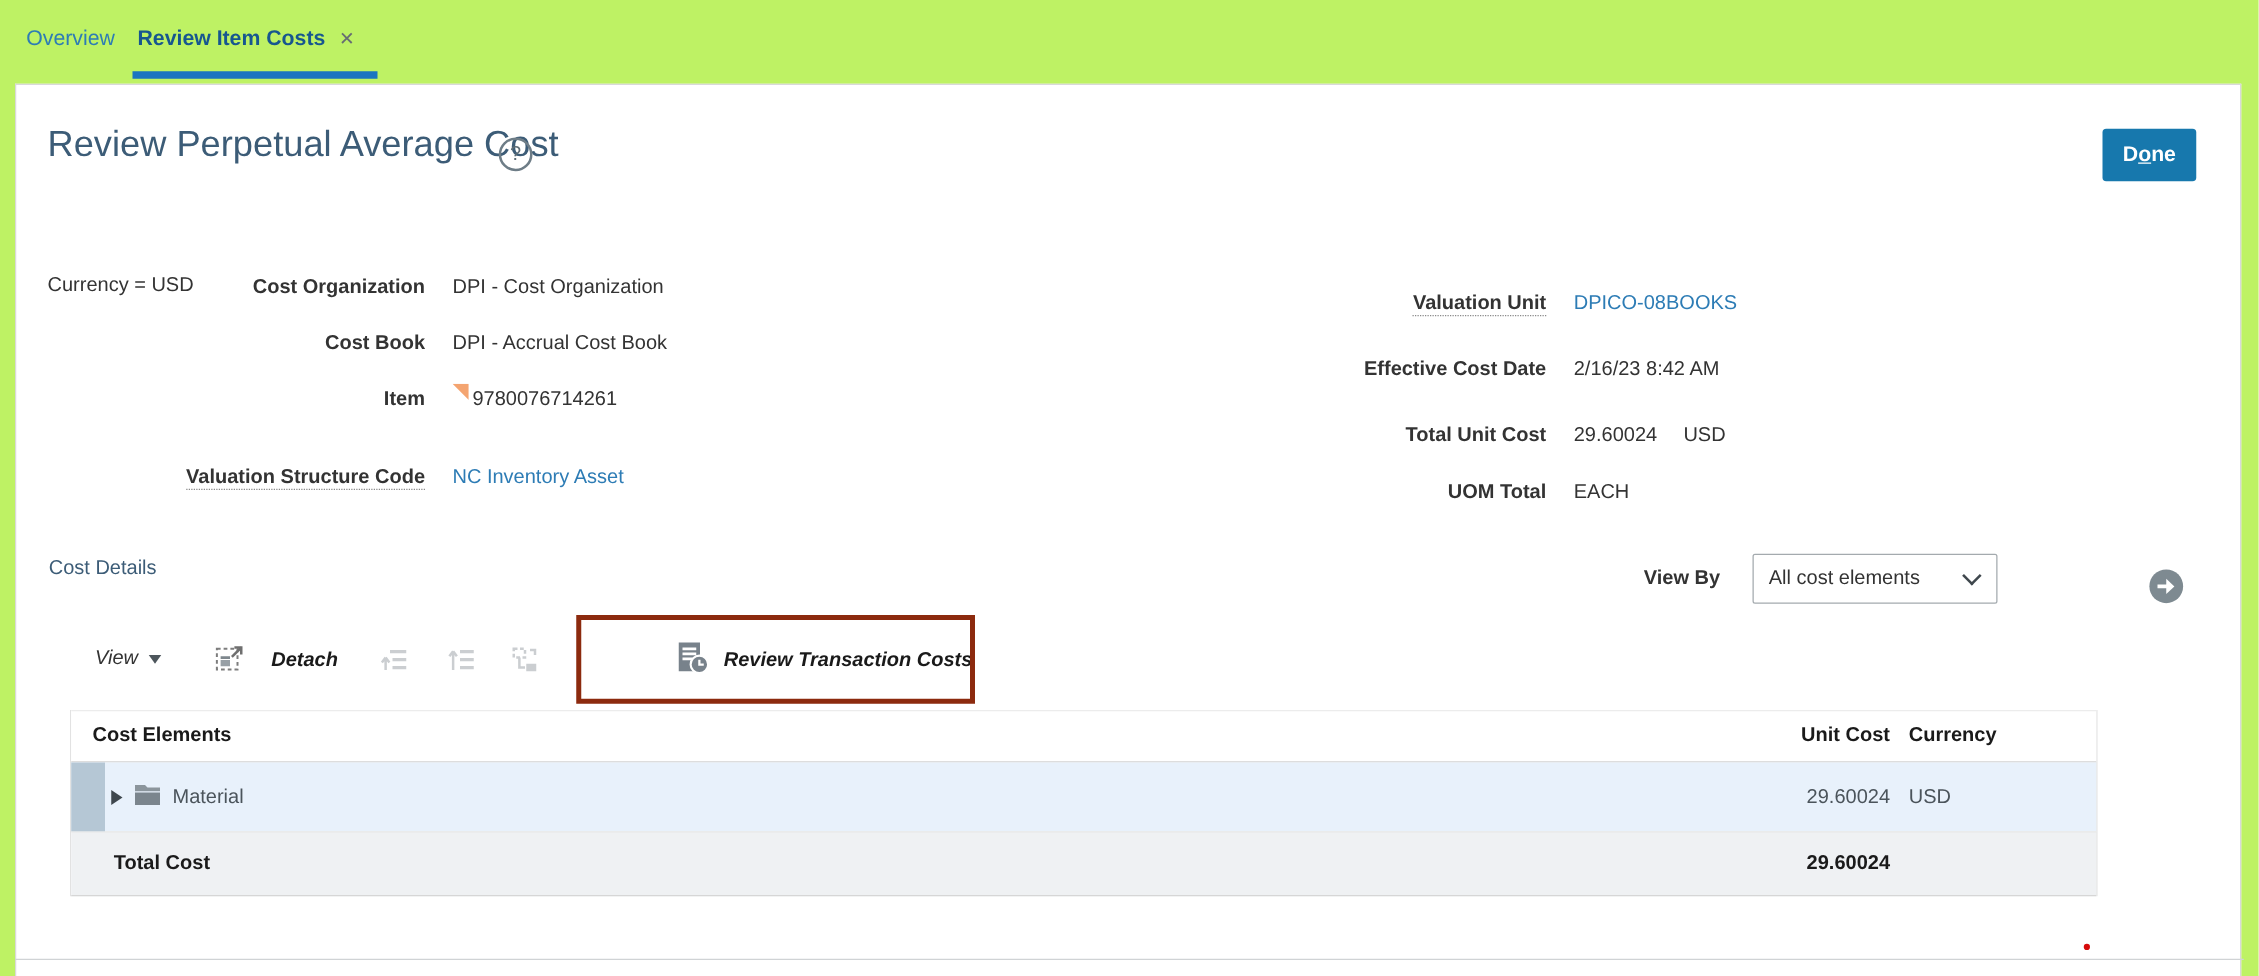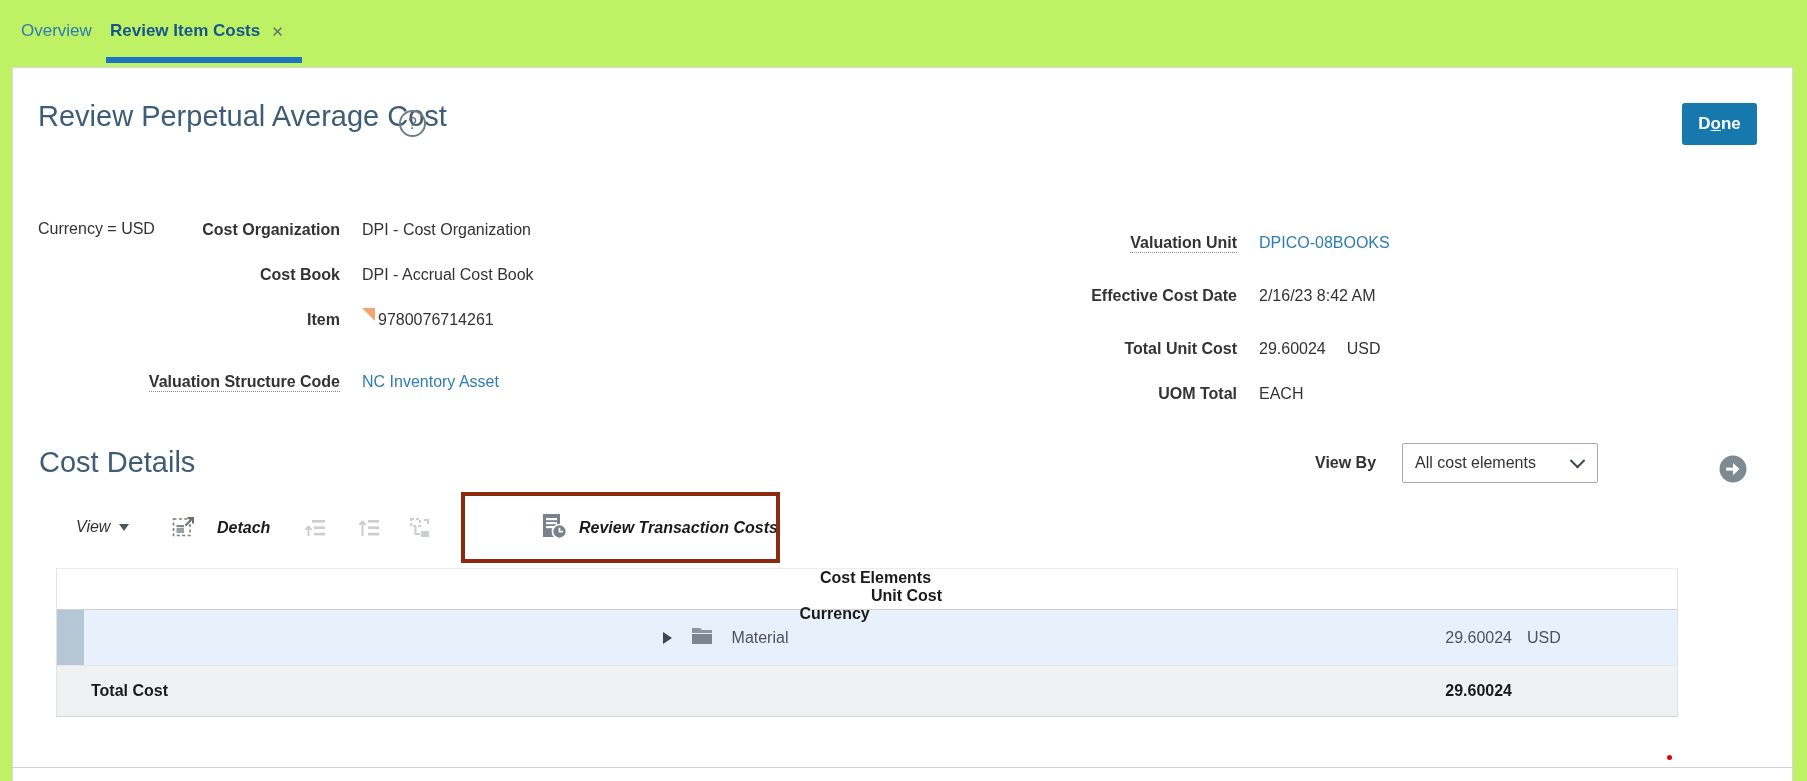--- a/index.html
+++ b/index.html
@@ -30,21 +30,21 @@
   .flabel{display:inline-block;width:300px;text-align:right;font-weight:bold;color:#333;}
   .fvalue{margin-left:22px;color:#333;display:inline-flex;align-items:center;gap:3px;}
   .dotted{border-bottom:1px dotted #8a8a8a;padding-bottom:1px;}
   .link{color:#2d7cb5;cursor:pointer;}
   .suffix{margin-left:18px;}
   .left-col{left:40px;}
   .right-col{left:937px;}
   .flag-icon{display:inline-block;position:relative;top:-4px;}
 
   
-  .section-title{position:absolute;left:39px;top:446px;font-size:29px;color:#3c5c77;}
+  .section-title{position:absolute;left:39px;top:446px;font-size:16px;color:#3c5c77;}
   .viewby-label{position:absolute;left:1315px;top:454px;font-size:16px;font-weight:bold;color:#333;}
   .viewby-select{position:absolute;left:1402px;top:443px;width:196px;height:40px;box-sizing:border-box;
                  border:1px solid #a4aaae;border-radius:2px;background:#fff;display:flex;align-items:center;cursor:pointer;}
   .viewby-text{flex:1;padding-left:12px;font-size:16px;color:#333;white-space:nowrap;}
   .chevron{width:9px;height:9px;border-right:2px solid #3f474d;border-bottom:2px solid #3f474d;
            transform:rotate(45deg) translate(-2px,-2px);margin-right:14px;}
   .fwd-btn{position:absolute;left:1719px;top:455px;width:28px;height:28px;border:none;background:transparent;padding:0;cursor:pointer;}
 
   
   .tb-item{position:absolute;display:flex;align-items:center;background:transparent;border:none;padding:0;cursor:pointer;font-family:inherit;font-style:italic;}
@@ -52,27 +52,27 @@
   .caret-down{width:0;height:0;border-left:5px solid transparent;border-right:5px solid transparent;border-top:7px solid #4d565c;}
   .detach-btn{left:172px;top:514px;gap:21px;font-size:16px;font-weight:bold;color:#1a1a1a;}
   .tb-disabled{top:515px;cursor:default;}
   .d1{left:303px;} .d2{left:357px;} .d3{left:407px;}
   .review-btn{left:540px;top:512px;gap:11px;font-size:16px;font-weight:bold;color:#1a1a1a;}
   .highlight-box{position:absolute;left:461px;top:492px;width:319px;height:71px;border:4px solid #8c2a0e;box-sizing:border-box;pointer-events:none;}
 
   
   .cost-table{position:absolute;left:56px;top:568px;width:1622px;font-size:16px;color:#333;
               border-left:1px solid #e2e2e2;border-right:1px solid #e2e2e2;box-sizing:border-box;}
-  .t-head{display:flex;align-items:center;height:40px;background:#fff;border-top:1px solid #ececec;border-bottom:1px solid #d2d2d2;font-weight:bold;color:#1a1a1a;flex-direction:column;}
+  .t-head{display:flex;align-items:center;height:40px;background:#fff;border-top:1px solid #ececec;border-bottom:1px solid #d2d2d2;font-weight:bold;color:#1a1a1a;}
   .head-name{flex:1;padding-left:17px;}
   .col-unit{width:150px;text-align:right;white-space:nowrap;}
   .col-cur{width:150px;padding-left:15px;text-align:left;white-space:nowrap;}
   .t-row{display:flex;align-items:center;height:55px;background:#e8f1fb;cursor:pointer;}
   .gutter{width:27px;align-self:stretch;background:#b5c7d5;margin-right:5px;}
-  .row-name{flex:1;display:flex;align-items:center;gap:20px;color:#4b545b;justify-content:center;}
+  .row-name{flex:1;display:flex;align-items:center;gap:10px;color:#4b545b;}
   .row-val{color:#4b545b;}
   .expand-icon{width:0;height:0;border-left:9px solid #3e474d;border-top:6px solid transparent;border-bottom:6px solid transparent;cursor:pointer;}
   .t-total{display:flex;align-items:center;height:50px;background:#eff1f3;border-top:1px solid #e7e7e7;border-bottom:1px solid #d6d6d6;font-weight:bold;color:#1a1a1a;}
   .total-name{flex:1;padding-left:34px;}
 
   .bottom-divider{position:absolute;left:12px;top:767px;width:1783px;height:1px;background:#d0d3d5;}
   .annotation-dot{position:absolute;left:1667px;top:755px;width:5px;height:5px;border-radius:50%;background:#d60b0b;}
 </style>
 </head>
 <body>

